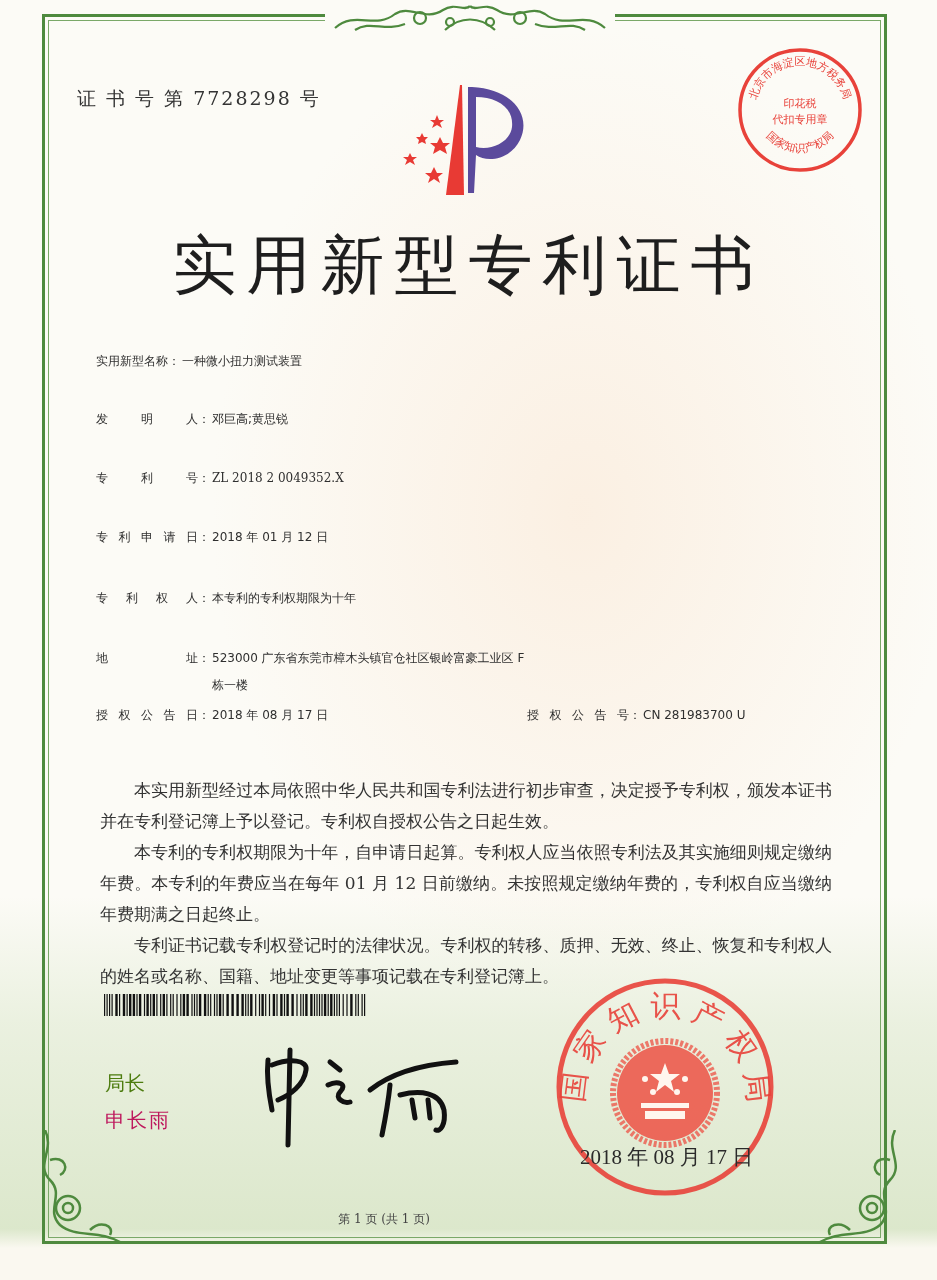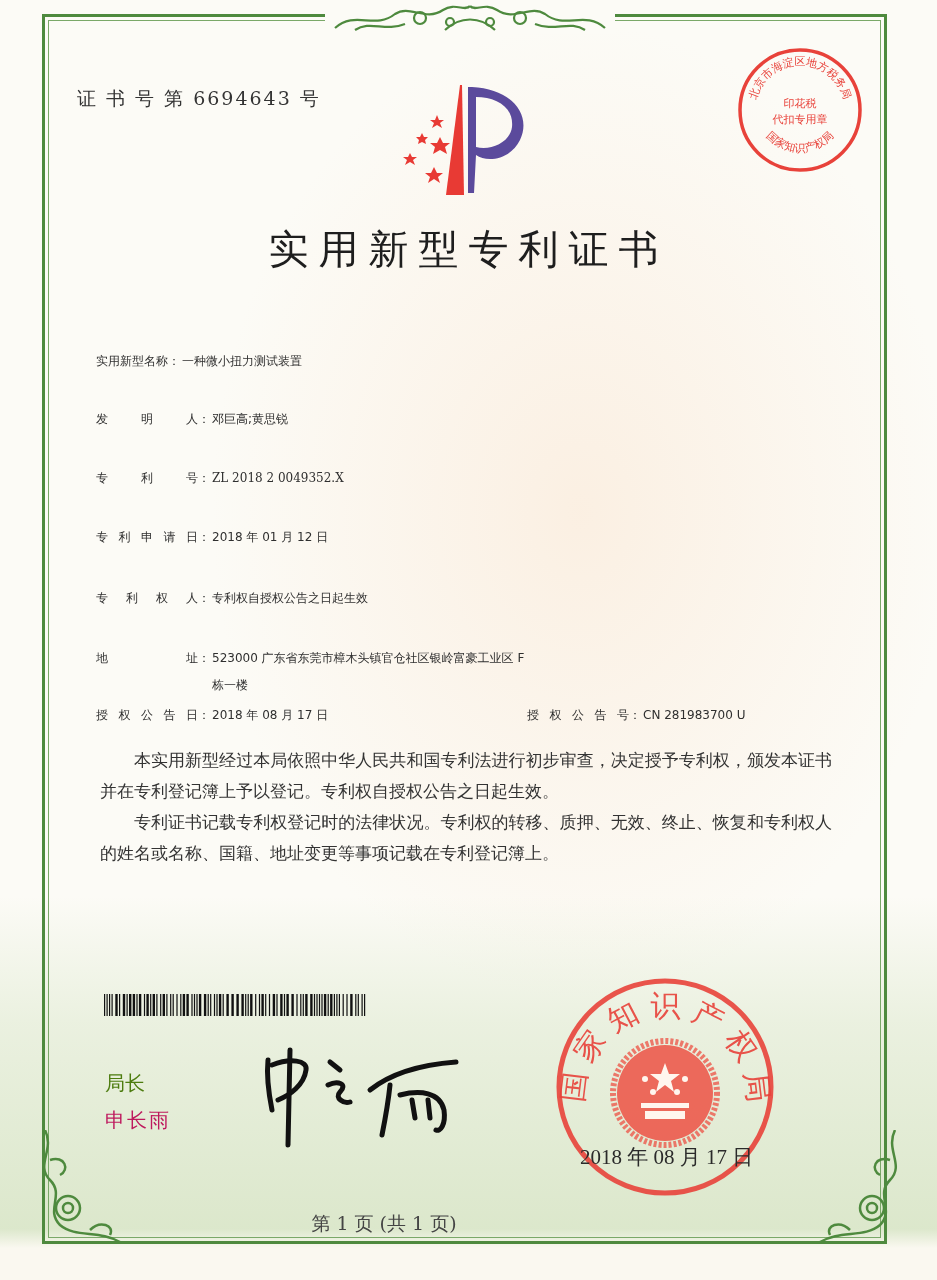--- a/index.html
+++ b/index.html
@@ -29,49 +29,50 @@
   }
   .ornament-corner { position: absolute; width: 120px; height: 120px; }
   .cert-no {
     position: absolute; left: 77px; top: 86px; font-size: 19px; letter-spacing: 2px;
     color: #333;
   }
   .logo { position: absolute; left: 392px; top: 85px; width: 140px; height: 110px; }
   .tax-seal { position: absolute; left: 735px; top: 45px; width: 130px; height: 130px; }
   .title {
     position: absolute; left: 0; width: 937px; top: 222px; text-align: center;
-    font-size: 40px; letter-spacing: 10px; font-weight: 400; color: #1e1e1e;
+    font-size: 64px; letter-spacing: 10px; font-weight: 400; color: #1e1e1e;
     font-family: "DejaVu Serif", serif;
   }
   .field {
     position: absolute; font-size: 12px; color: #2f2f2f; white-space: nowrap;
     font-family: "DejaVu Sans", "Liberation Sans", sans-serif;
   }
   .field .lbl { display: inline-block; }
   .field .val { display: inline-block; }
   .lbl-spread { display: inline-block; width: 102px; text-align: justify; text-align-last: justify; }
   .colon { display: inline-block; width: 14px; }
   .body-text {
     position: absolute; left: 100px; width: 732px; font-size: 17px; line-height: 31px;
     color: #333; text-align: justify;
     font-family: "DejaVu Serif", serif;
+    margin-top: 30px;
   }
   .body-text p { margin: 0; text-indent: 2em; }
   .barcode { position: absolute; left: 104px; top: 994px; width: 262px; height: 22px; }
   .director-title { position: absolute; left: 105px; top: 1070px; font-size: 20px; font-family: "DejaVu Sans", sans-serif; color:#4d7c0f; }
   .director-name { position: absolute; left: 105px; top: 1107px; font-size: 20px; font-family: "DejaVu Sans", sans-serif; color:#be185d; letter-spacing: 2px;}
   .signature { position: absolute; left: 260px; top: 1040px; width: 200px; height: 110px; }
   .cnipa-seal { position: absolute; left: 553px; top: 975px; width: 225px; height: 225px; }
   .seal-date {
     position: absolute; left: 580px; top: 1143px; font-size: 21px; color: #2a2a2a;
     font-family: "Liberation Serif", serif; letter-spacing: 0px;
   }
   .page-no {
     position: absolute; left: 0; width: 768px; text-align: center; top: 1211px;
-    font-size: 19px; color: #444; font-family: "DejaVu Serif", serif;
+    font-size: 12px; color: #444; font-family: "DejaVu Serif", serif;
   }
 </style>
 </head>
 <body>
 
 <div class="paper"></div>
 
 <div class="frame-outer"></div>
 <div class="frame-inner"></div>
 
@@ -104,21 +105,21 @@
     <path d="M105 0 C95 20, 115 35, 100 50 C85 65, 105 80, 90 95 C75 108, 50 100, 30 112"></path>
     <circle cx="82" cy="78" r="12"></circle>
       <circle cx="82" cy="78" r="5"></circle>
     <path d="M100 30 C85 25, 80 40, 90 45"></path>
     <path d="M60 100 C50 90, 35 95, 40 105"></path>
   </g>
 </svg>
 
 <div class="cert-no">
   <span>证 书 号 第</span>
-  <span>6694643</span>
+  <span>7728298</span>
   <span>号</span>
 </div>
 
 <svg class="logo" viewBox="0 0 140 110">
   <polygon points="68,0 70,0 72,110 54,110" fill="#e83a34"></polygon>
   <path d="M76 2 L80 2 C120 4, 140 30, 128 55 C118 75, 95 78, 84 70 L82 108 L76 108 Z M84 12 L84 62 C98 66, 118 58, 120 42 C122 22, 104 12, 84 12 Z" fill="#5b4a9c"></path>
   <g fill="#e83a34">
     <polygon points="45,30 47,35 52,35 48,38 50,43 45,40 40,43 42,38 38,35 43,35"></polygon>
     <polygon points="30,48 32,52 36,52 33,55 34,59 30,57 26,59 27,55 24,52 28,52"></polygon>
     <polygon points="48,52 51,58 58,58 53,62 55,69 48,65 41,69 43,62 38,58 45,58"></polygon>
@@ -149,35 +150,36 @@
 <div class="field" style="left:96px;top:411px">
   <span class="lbl-spread">发  明  人</span><span class="colon">：</span><span class="val">邓巨高;黄思锐</span>
 </div>
 <div class="field" style="left:96px;top:470px">
   <span class="lbl-spread">专  利  号</span><span class="colon">：</span><span class="val" style="font-family:'DejaVu Serif',serif">ZL 2018 2 0049352.X</span>
 </div>
 <div class="field" style="left:96px;top:529px">
   <span class="lbl-spread">专利申请日</span><span class="colon">：</span><span class="val">2018 年 01 月 12 日</span>
 </div>
 <div class="field" style="left:96px;top:590px">
-  <span class="lbl-spread">专 利 权 人</span><span class="colon">：</span><span class="val">专利权自授权公告之日起生效</span>
+  <span class="lbl-spread">专 利 权 人</span><span class="colon">：</span><span class="val">本专利的专利权期限为十年</span>
 </div>
 <div class="field" style="left:96px;top:650px">
   <span class="lbl-spread">地      址</span><span class="colon">：</span><span class="val">523000 广东省东莞市樟木头镇官仓社区银岭富豪工业区 F</span>
 </div>
 <div class="field" style="left:212px;top:677px">栋一楼</div>
 <div class="field" style="left:96px;top:707px">
   <span class="lbl-spread">授权公告日</span><span class="colon">：</span><span class="val">2018 年 08 月 17 日</span>
 </div>
 <div class="field" style="left:527px;top:707px">
   <span class="lbl-spread">授权公告号</span><span class="colon">：</span><span class="val">CN 281983700 U</span>
 </div>
 
 <div class="body-text" style="top:745px">
   <p>本实用新型经过本局依照中华人民共和国专利法进行初步审查，决定授予专利权，颁发本证书并在专利登记簿上予以登记。专利权自授权公告之日起生效。</p>
+  <p>本专利的专利权期限为十年，自申请日起算。专利权人应当依照专利法及其实施细则规定缴纳年费。本专利的年费应当在每年 01 月 12 日前缴纳。未按照规定缴纳年费的，专利权自应当缴纳年费期满之日起终止。</p>
   <p>专利证书记载专利权登记时的法律状况。专利权的转移、质押、无效、终止、恢复和专利权人的姓名或名称、国籍、地址变更等事项记载在专利登记簿上。</p>
 </div>
 
 <svg class="barcode" viewBox="0 0 262 22" preserveAspectRatio="none" id="barcodeSvg">
     <rect x="0.0" y="0" width="1.2" height="22" fill="#111"></rect>
     <rect x="2.5" y="0" width="1.2" height="22" fill="#111"></rect>
     <rect x="5.0" y="0" width="1.2" height="22" fill="#111"></rect>
     <rect x="7.5" y="0" width="1.2" height="22" fill="#111"></rect>
     <rect x="11.3" y="0" width="2.4" height="22" fill="#111"></rect>
     <rect x="15.0" y="0" width="1.2" height="22" fill="#111"></rect>

